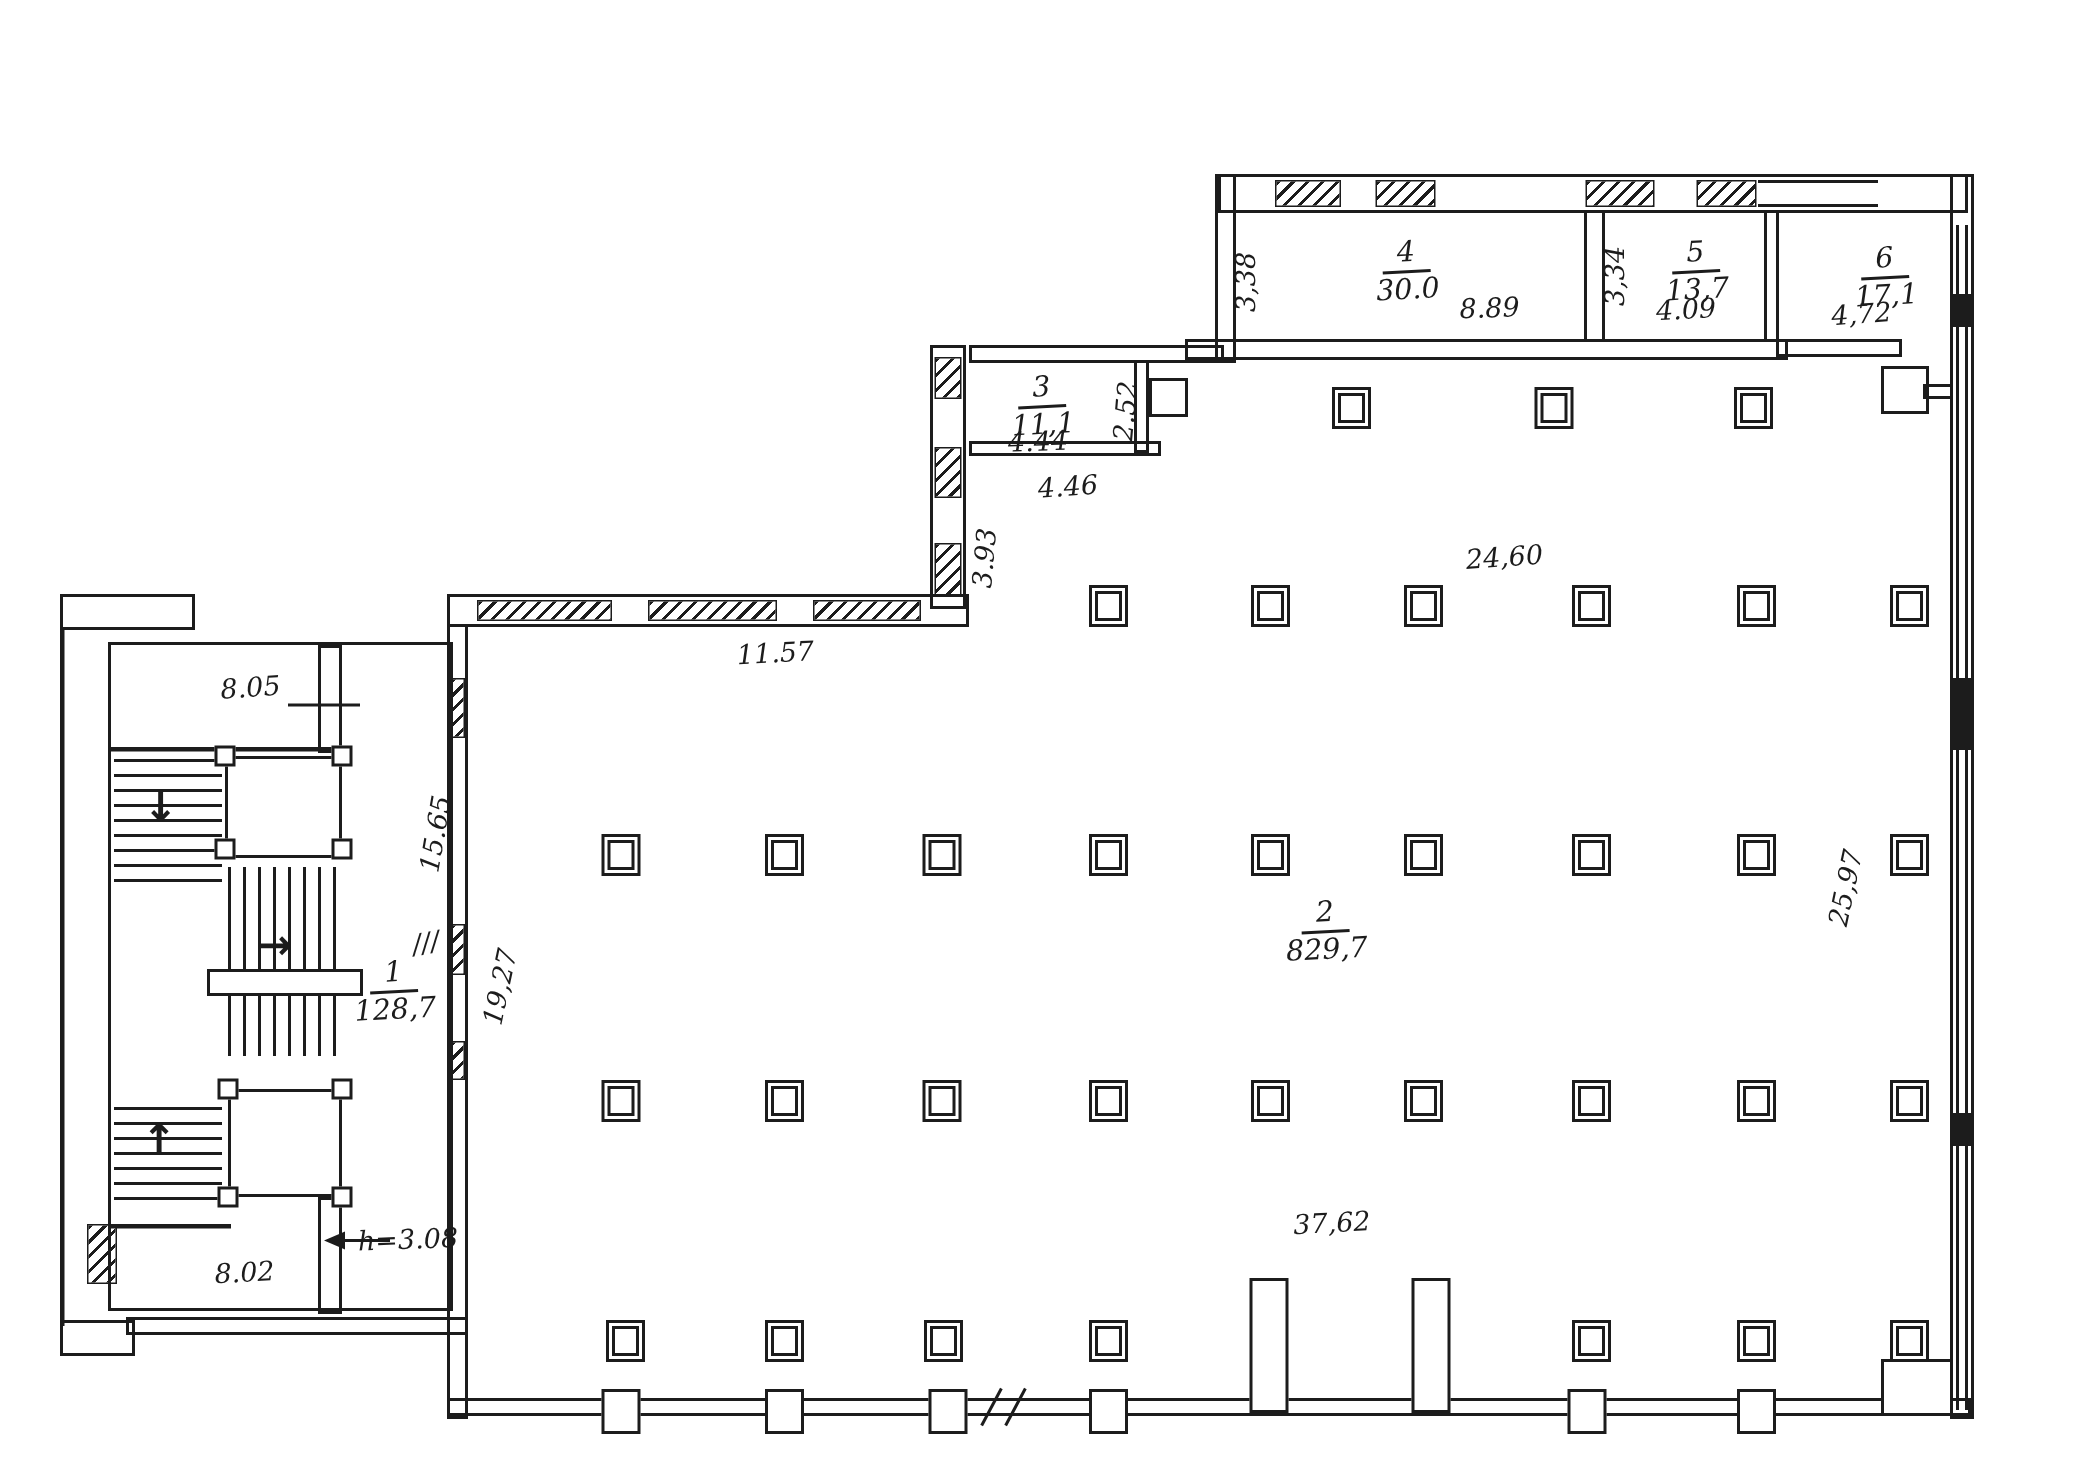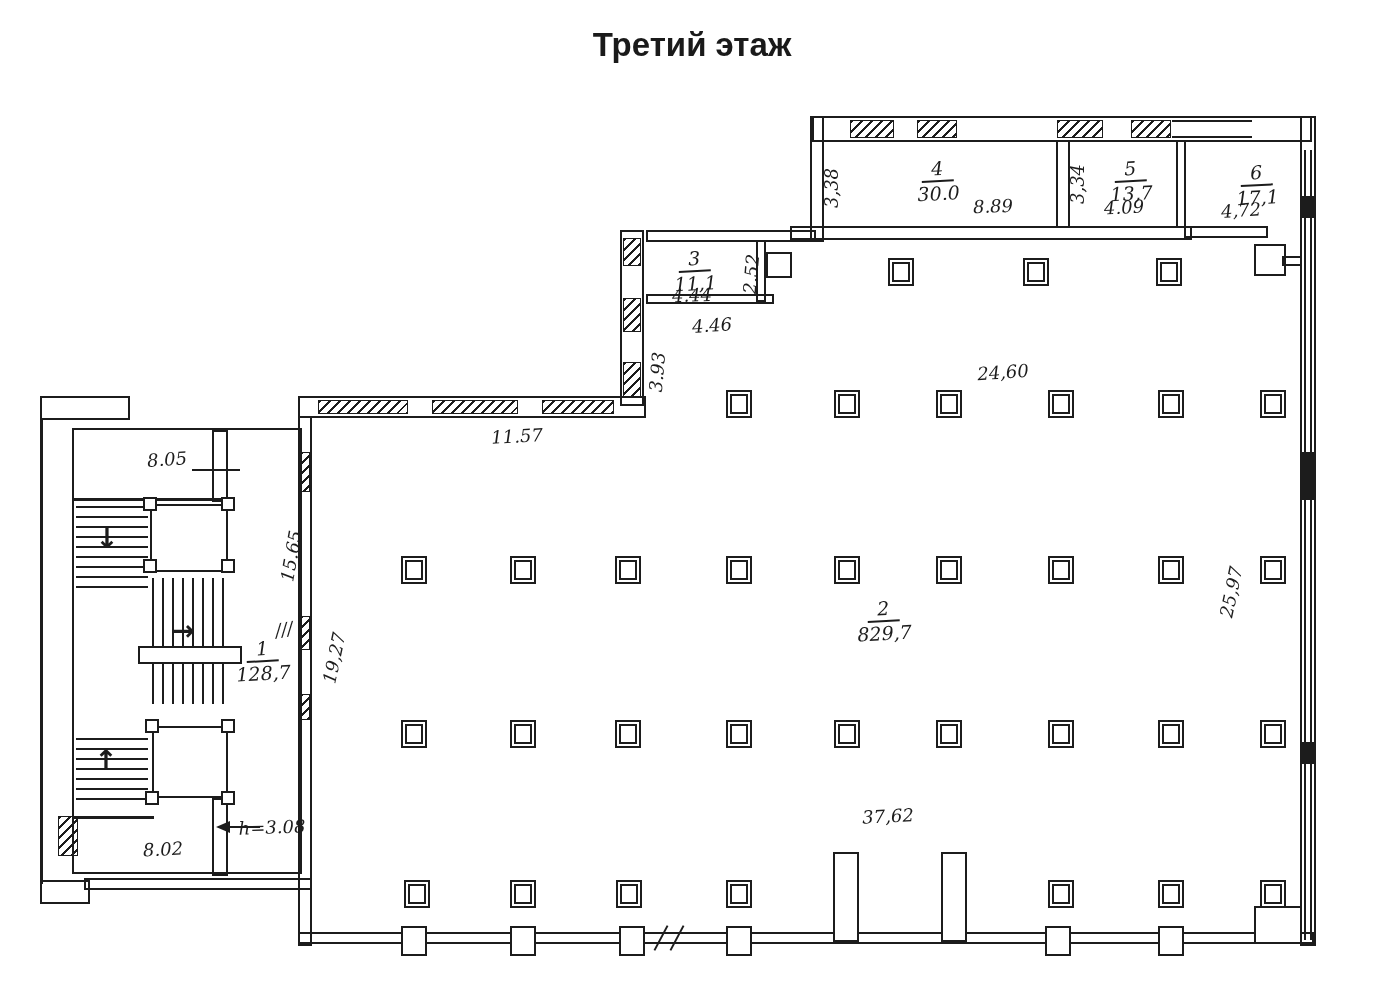--- a/index.html
+++ b/index.html
@@ -30,21 +30,20 @@
   .room-label .area{font-size:19px;line-height:1.25;}
   .arrow{position:absolute;font-family:"DejaVu Sans",sans-serif;font-size:28px;font-weight:bold;
        z-index:5;transform:translate(-50%,-50%);}
   .tri-left{position:absolute;width:0;height:0;border-top:6px solid transparent;
        border-bottom:6px solid transparent;border-right:14px solid #1c1c1c;z-index:5;}
 </style>
 </head>
 <body>
 
 <div id="plan">
-  <div id="title">Третий этаж</div>
 
   <div class="w" style="left:812px;top:116px;width:500px;height:26px"></div>
   <div class="hatch" style="left:850px;top:120px;width:44px;height:18px"></div>
   <div class="hatch" style="left:917px;top:120px;width:40px;height:18px"></div>
   <div class="hatch" style="left:1057px;top:120px;width:46px;height:18px"></div>
   <div class="hatch" style="left:1131px;top:120px;width:40px;height:18px"></div>
   <div class="wtb" style="left:1172px;top:120px;width:80px;height:18px"></div>
   <div class="w" style="left:810px;top:116px;width:14px;height:126px"></div>
   <div class="w" style="left:790px;top:226px;width:402px;height:14px"></div>
   <div class="w" style="left:1056px;top:140px;width:14px;height:88px"></div>

